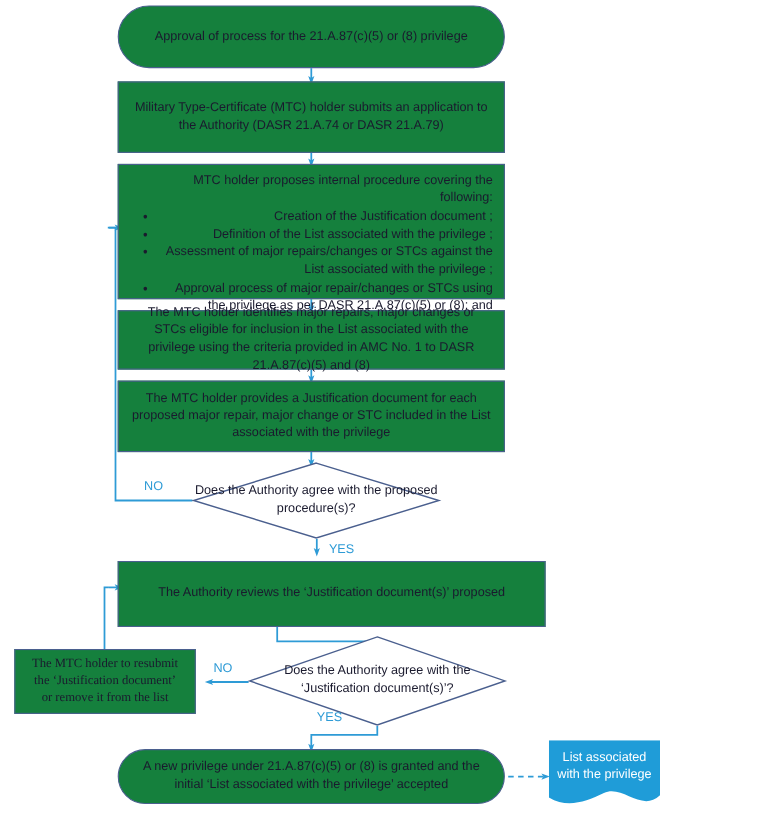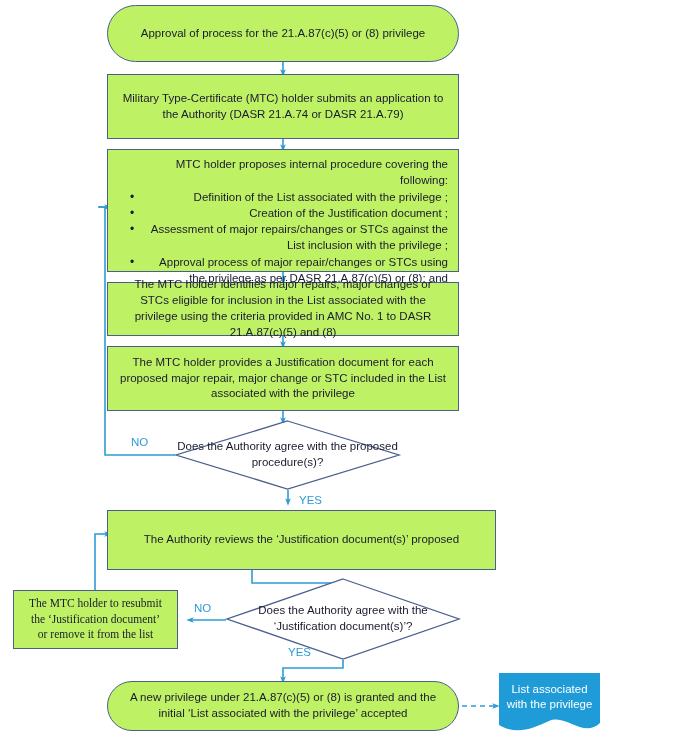--- a/index.html
+++ b/index.html
@@ -29,21 +29,21 @@
   .node {
     position: absolute;
     box-sizing: border-box;
     display: flex;
     align-items: center;
     justify-content: center;
     text-align: center;
     color: #1a1a2e;
     font-size: 11.5px;
     line-height: 1.38;
-    background: #bef264;
+    background: #15803d;
   }
   .proc {
     border: 1.4px solid #4a5f8e;
   }
   .terminator {
     border: 1.4px solid #4a5f8e;
     border-radius: 999px;
   }
   .node .txt {
     padding: 0 12px;
@@ -173,23 +173,23 @@
     <span class="txt">Approval of process for the 21.A.87(c)(5) or (8) privilege</span>
   </div>
 
   <div class="node proc" style="left:107px; top:74px; width:352px; height:65px;">
     <span class="txt">Military Type-Certificate (MTC) holder submits an application to the Authority (DASR 21.A.74 or DASR 21.A.79)</span>
   </div>
 
   <div class="node proc bullet-node" style="left:107px; top:149px; width:352px; height:123px;">
     <div class="bullet-head">MTC holder proposes internal procedure covering the following:</div>
     <ul class="bullets">
+      <li>Creation of the Justification document ;</li>
       <li>Definition of the List associated with the privilege ;</li>
-      <li>Creation of the Justification document ;</li>
-      <li>Assessment of major repairs/changes or STCs against the List inclusion with the privilege ;</li>
+      <li>Assessment of major repairs/changes or STCs against the List associated with the privilege ;</li>
       <li>Approval process of major repair/changes or STCs using the privilege as per DASR 21.A.87(c)(5) or (8); and</li>
       <li>Extension of the List associated with the privilege.</li>
     </ul>
   </div>
 
   <div class="node proc" style="left:107px; top:282px; width:352px; height:54px;">
     <span class="txt">The MTC holder identifies major repairs, major changes or STCs eligible for inclusion in the List associated with the privilege using the criteria provided in AMC No. 1 to DASR 21.A.87(c)(5) and (8)</span>
   </div>
 
   <div class="node proc" style="left:107px; top:346px; width:352px; height:65px;">

